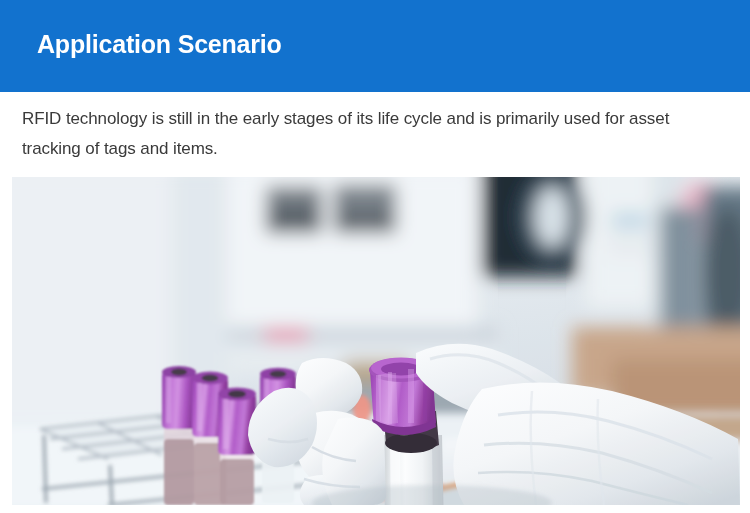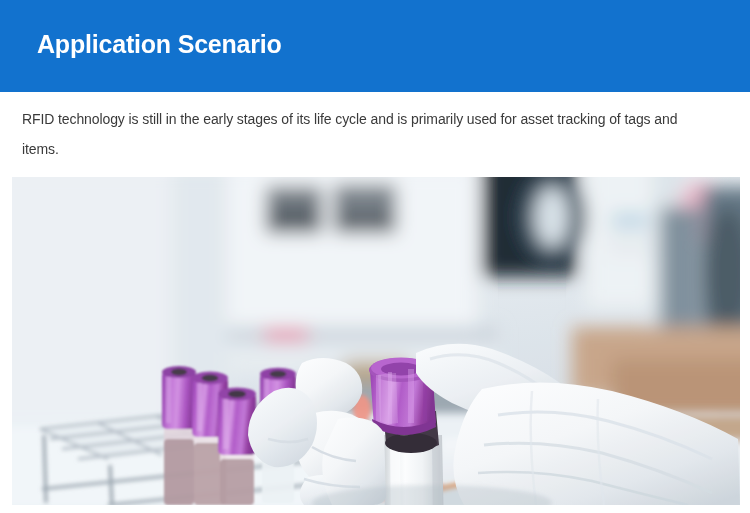--- a/index.html
+++ b/index.html
@@ -42,21 +42,21 @@
     line-height: 34px;
     white-space: nowrap;
   }
 
   
   .description {
     position: absolute;
     left: 22px;
     top: 104px;
     width: 680px;
-    font-size: 14px;
+    font-size: 17px;
     line-height: 30px;
     color: #3a3a3a;
     letter-spacing: -0.1px;
   }
 
   
   .photo {
     position: absolute;
     left: 12px;
     top: 177px;

